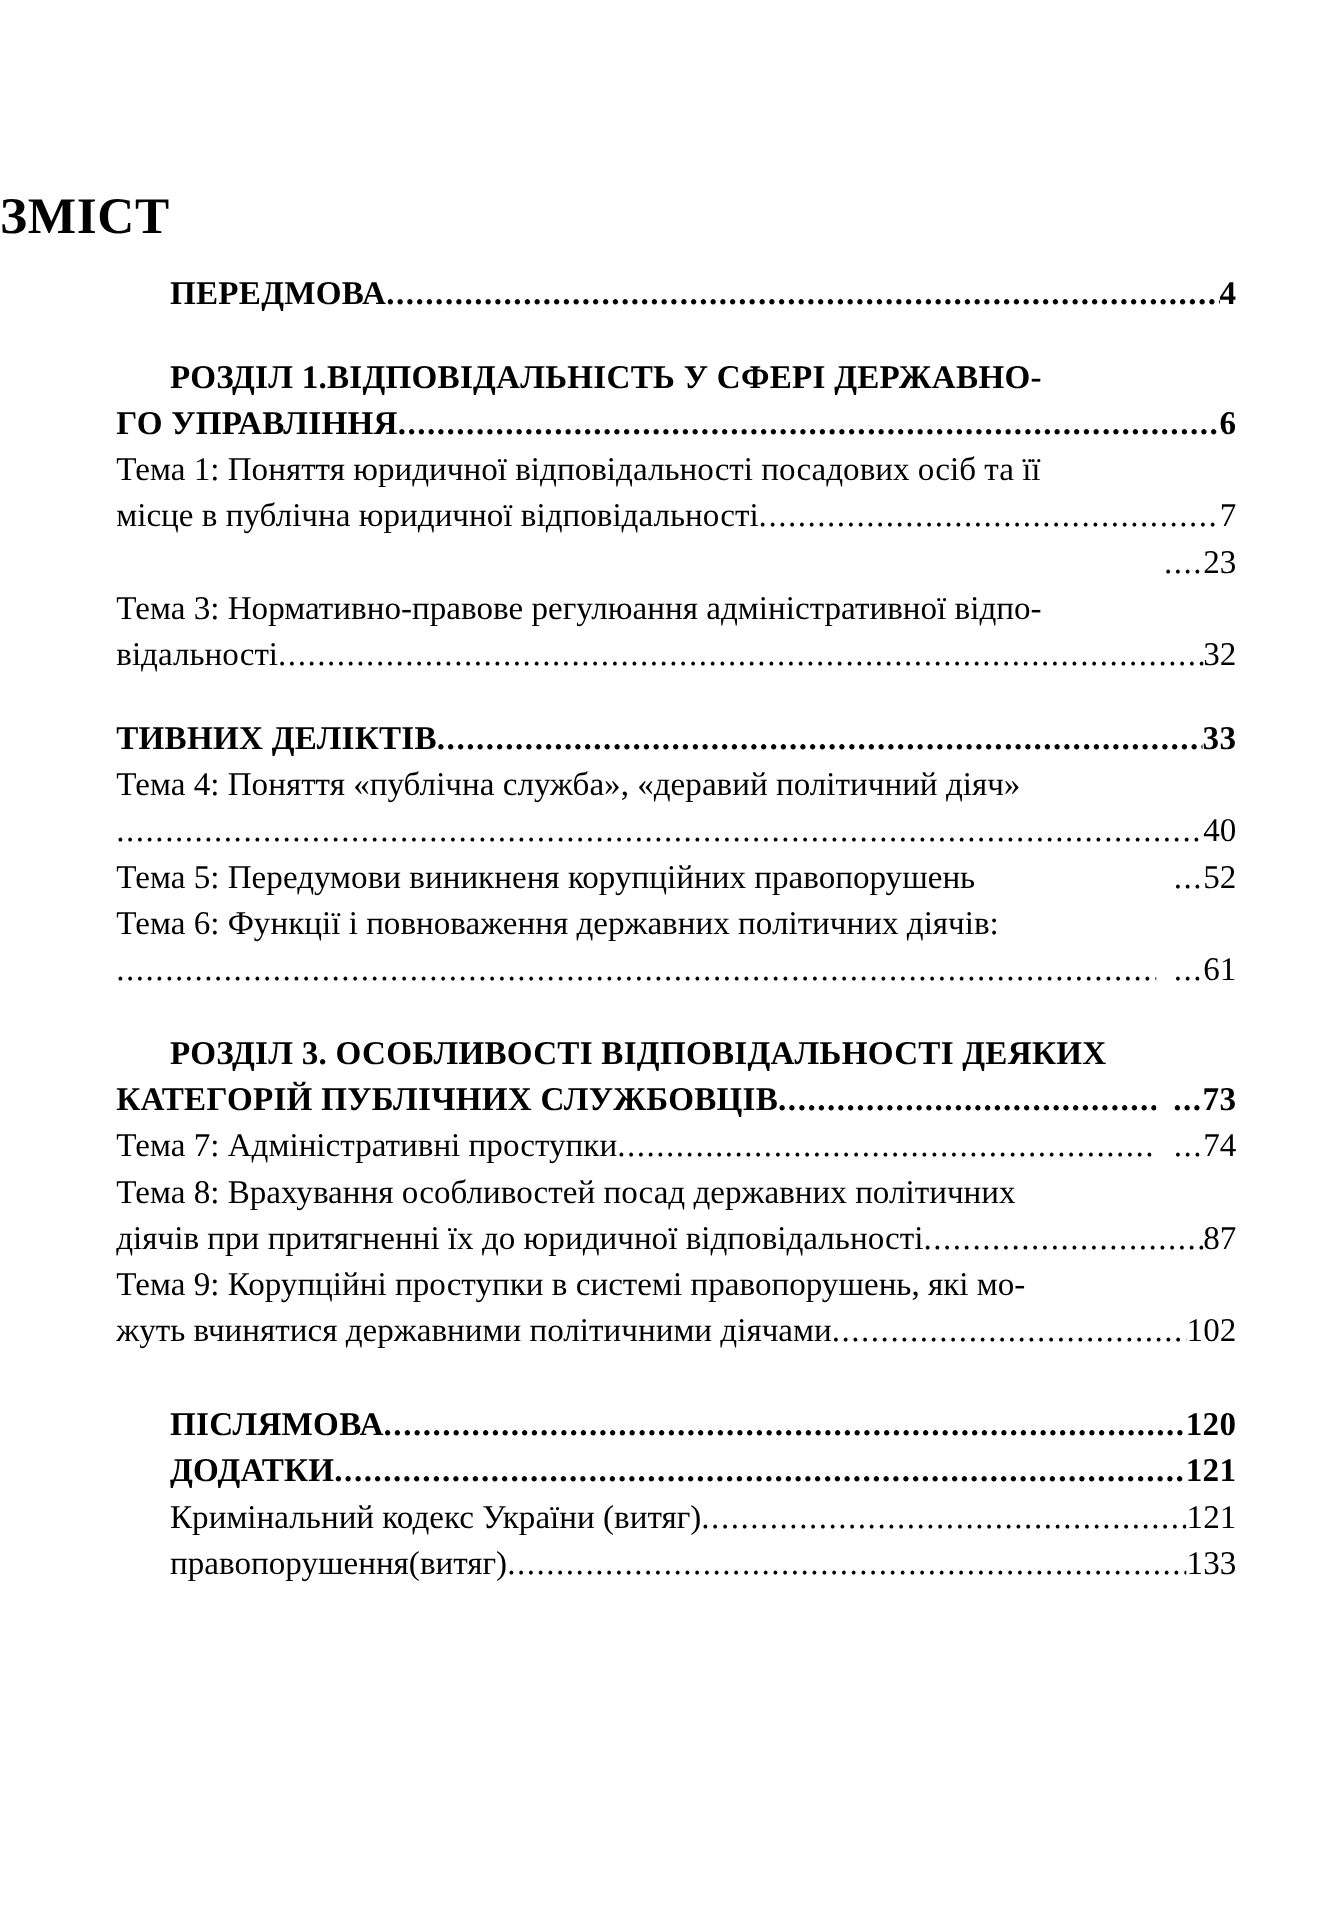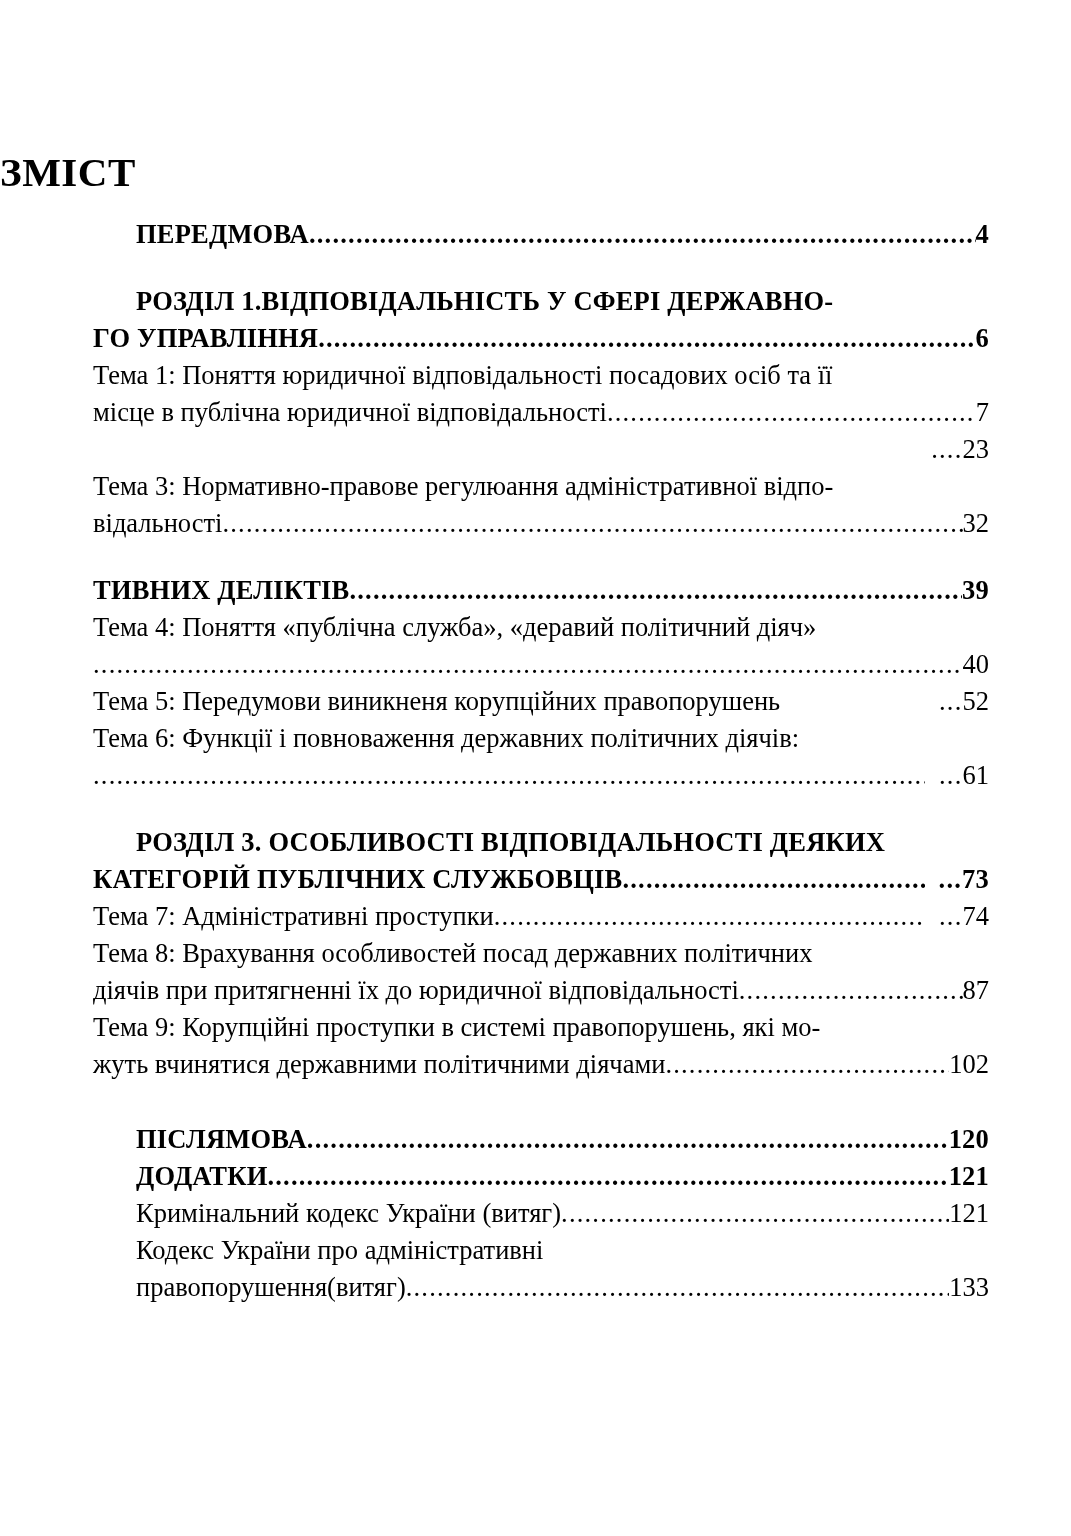--- a/index.html
+++ b/index.html
@@ -114,21 +114,21 @@
         <div class="line bold indent"><span class="txt">РОЗДІЛ 1.ВІДПОВІДАЛЬНІСТЬ У СФЕРІ ДЕРЖАВНО-</span><span class="filler"></span></div>
         <div class="line bold"><span class="txt">ГО УПРАВЛІННЯ</span><span class="leader"></span><span class="pagenum">6</span></div>
         <div class="line"><span class="txt">Тема 1: Поняття юридичної відповідальності посадових осіб та її</span><span class="filler"></span></div>
         <div class="line"><span class="txt">місце в публічна юридичної відповідальності</span><span class="leader"></span><span class="pagenum">7</span></div>
         <div class="line"><span class="filler"></span><span class="dots-fixed">....</span><span class="pagenum">23</span></div>
         <div class="line"><span class="txt">Тема 3: Нормативно-правове регулюання адміністративної відпо-</span><span class="filler"></span></div>
         <div class="line"><span class="txt">відальності</span><span class="leader"></span><span class="pagenum">32</span></div>
       </div>
       <div class="gap-md"></div>
       <div class="toc-group">
-        <div class="line bold"><span class="txt">ТИВНИХ ДЕЛІКТІВ</span><span class="leader"></span><span class="pagenum">39</span></div>
+        <div class="line bold"><span class="txt">ТИВНИХ ДЕЛІКТІВ</span><span class="leader"></span><span class="pagenum">33</span></div>
         <div class="line"><span class="txt">Тема 4: Поняття «публічна служба», «деравий політичний діяч»</span><span class="filler"></span></div>
         <div class="line"><span class="leader"></span><span class="pagenum">40</span></div>
         <div class="line"><span class="txt">Тема 5: Передумови виникненя корупційних правопорушень </span><span class="filler"></span><span class="dots-fixed">...</span><span class="pagenum">52</span></div>
         <div class="line"><span class="txt">Тема 6: Функції і повноваження державних політичних діячів:</span><span class="filler"></span></div>
         <div class="line"><span class="leader"></span><span class="spacer"></span><span class="dots-fixed">...</span><span class="pagenum">61</span></div>
       </div>
       <div class="gap-md"></div>
       <div class="toc-group">
         <div class="line bold indent"><span class="txt">РОЗДІЛ 3. ОСОБЛИВОСТІ ВІДПОВІДАЛЬНОСТІ ДЕЯКИХ</span><span class="filler"></span></div>
         <div class="line bold"><span class="txt">КАТЕГОРІЙ ПУБЛІЧНИХ СЛУЖБОВЦІВ</span><span class="leader"></span><span class="spacer"></span><span class="dots-fixed">...</span><span class="pagenum">73</span></div>
@@ -136,18 +136,17 @@
         <div class="line"><span class="txt">Тема 8: Врахування особливостей посад державних політичних</span><span class="filler"></span></div>
         <div class="line"><span class="txt">діячів при притягненні їх до юридичної відповідальності</span><span class="leader"></span><span class="pagenum">87</span></div>
         <div class="line"><span class="txt">Тема 9: Корупційні проступки в системі правопорушень, які мо-</span><span class="filler"></span></div>
         <div class="line"><span class="txt">жуть вчинятися державними політичними діячами</span><span class="leader"></span><span class="pagenum">102</span></div>
       </div>
       <div class="gap-lg"></div>
       <div class="toc-group">
         <div class="line bold indent"><span class="txt">ПІСЛЯМОВА</span><span class="leader"></span><span class="pagenum">120</span></div>
         <div class="line bold indent"><span class="txt">ДОДАТКИ</span><span class="leader"></span><span class="pagenum">121</span></div>
         <div class="line indent"><span class="txt">Кримінальний кодекс України (витяг)</span><span class="leader"></span><span class="pagenum">121</span></div>
-        <div class="line indent"><span class="txt">Кодекс України про адміністративні</span><span class="filler"></span></div>
         <div class="line indent"><span class="txt">правопорушення(витяг)</span><span class="leader"></span><span class="pagenum">133</span></div>
       </div>
     </div>
 
 </div>
 
 </body></html>

